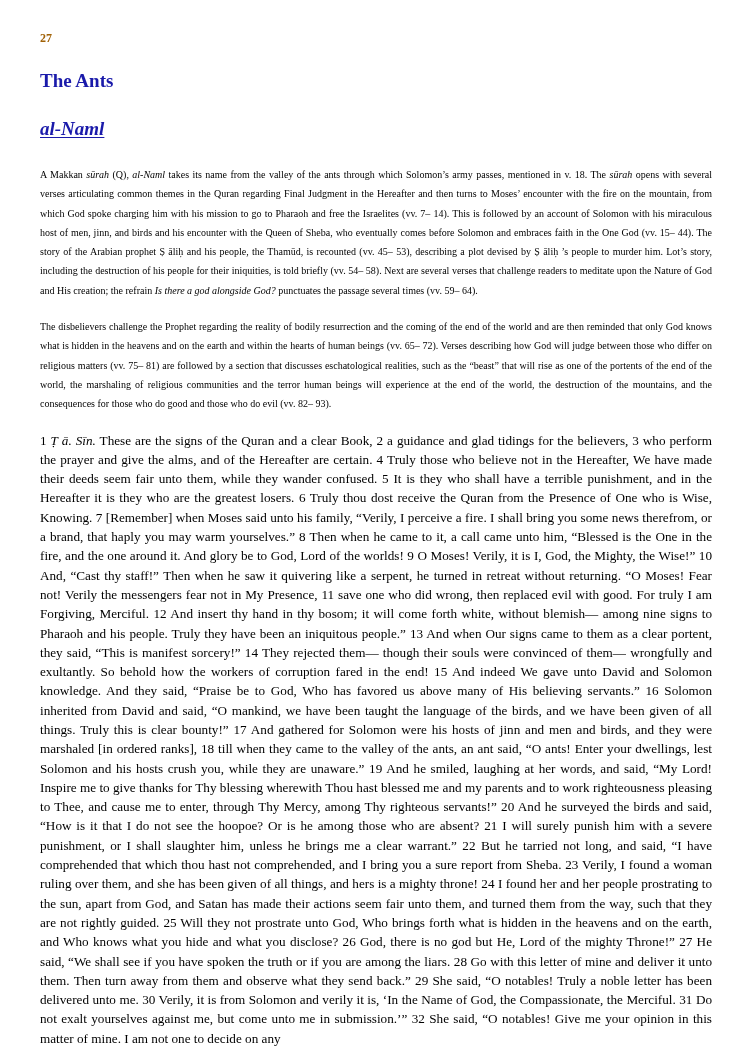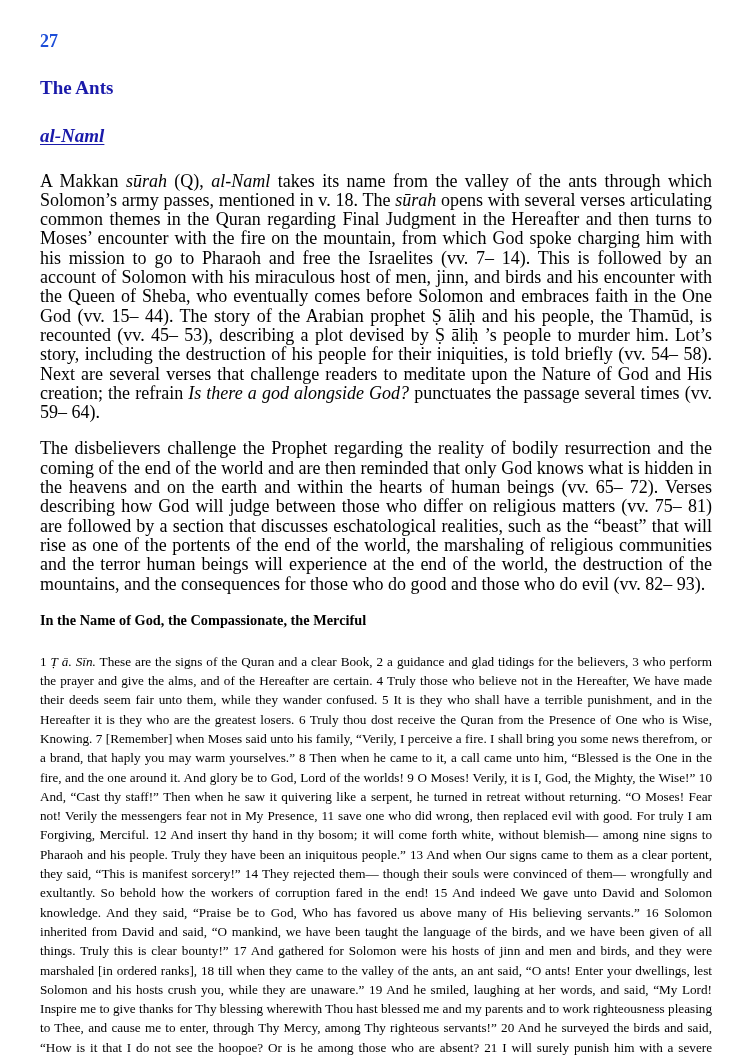--- a/index.html
+++ b/index.html
@@ -21,23 +21,23 @@
   }
   .content {
     position: absolute;
     left: 40px;
     top: 32px;
     width: 672px;
   }
 
   
   .chapter-number {
-    font-size: 18px;
+    font-size: 12px;
     font-weight: bold;
-    color: #1d4ed8;
+    color: #a16207;
     text-underline-offset: 2px;
     margin: 0 0 26px 0;
     line-height: 1.1;
     display: inline-block;
   }
   .chapter-title {
     font-size: 19px;
     font-weight: bold;
     color: #1a1aaa;
     text-underline-offset: 2px;
@@ -53,21 +53,21 @@
     text-decoration: underline;
     text-underline-offset: 2px;
     margin: 0 0 25px 0;
     line-height: 1.1;
     display: inline-block;
   }
   .heading-row { line-height: 0; }
 
   
   .intro-para {
-    font-size: 18px;
+    font-size: 10px;
     line-height: 19.3px;
     text-align: justify;
     margin: 0 0 17px 0;
     hyphens: none;
   }
   .basmala {
     font-size: 14.3px;
     font-weight: bold;
     line-height: 19px;
     margin: 17px 0 22px 0;
@@ -97,18 +97,17 @@
     </div>
 
     <div class="heading-row">
       <h3 class="chapter-subtitle">al-Naml</h3>
     </div>
 
     <p class="intro-para">A Makkan <i>sūrah</i> (Q), <i>al-Naml</i> takes its name from the valley of the ants through which Solomon’s army passes, mentioned in v. 18. The <i><i>sūrah</i></i> opens with several verses articulating common themes in the Quran regarding Final Judgment in the Hereafter and then turns to Moses’ encounter with the fire on the mountain, from which God spoke charging him with his mission to go to Pharaoh and free the Israelites (vv. 7– 14). This is followed by an account of Solomon with his miraculous host of men, jinn, and birds and his encounter with the Queen of Sheba, who eventually comes before Solomon and embraces faith in the One God (vv. 15– 44). The story of the Arabian prophet Ṣ āliḥ and his people, the Thamūd, is recounted (vv. 45– 53), describing a plot devised by Ṣ āliḥ ’s people to murder him. Lot’s story, including the destruction of his people for their iniquities, is told briefly (vv. 54– 58). Next are several verses that challenge readers to meditate upon the Nature of God and His creation; the refrain <i>Is there a god alongside God?</i> punctuates the passage several times (vv. 59– 64).</p>
 
     <p class="intro-para">The disbelievers challenge the Prophet regarding the reality of bodily resurrection and the coming of the end of the world and are then reminded that only God knows what is hidden in the heavens and on the earth and within the hearts of human beings (vv. 65– 72). Verses describing how God will judge between those who differ on religious matters (vv. 75– 81) are followed by a section that discusses eschatological realities, such as the “beast” that will rise as one of the portents of the end of the world, the marshaling of religious communities and the terror human beings will experience at the end of the world, the destruction of the mountains, and the consequences for those who do good and those who do evil (vv. 82– 93).</p>
 
-    <p class="basmala">In the Name of God, the Compassionate, the Merciful</p>
 
     <p class="verses">1 <i>Ṭ ā. Sīn.</i> These are the signs of the Quran and a clear Book, 2 a guidance and glad tidings for the believers, 3 who perform the prayer and give the alms, and of the Hereafter are certain. 4 Truly those who believe not in the Hereafter, We have made their deeds seem fair unto them, while they wander confused. 5 It is they who shall have a terrible punishment, and in the Hereafter it is they who are the greatest losers. 6 Truly thou dost receive the Quran from the Presence of One who is Wise, Knowing. 7 [Remember] when Moses said unto his family, “Verily, I perceive a fire. I shall bring you some news therefrom, or a brand, that haply you may warm yourselves.” 8 Then when he came to it, a call came unto him, “Blessed is the One in the fire, and the one around it. And glory be to God, Lord of the worlds! 9 O Moses! Verily, it is I, God, the Mighty, the Wise!” 10 And, “Cast thy staff!” Then when he saw it quivering like a serpent, he turned in retreat without returning. “O Moses! Fear not! Verily the messengers fear not in My Presence, 11 save one who did wrong, then replaced evil with good. For truly I am Forgiving, Merciful. 12 And insert thy hand in thy bosom; it will come forth white, without blemish— among nine signs to Pharaoh and his people. Truly they have been an iniquitous people.” 13 And when Our signs came to them as a clear portent, they said, “This is manifest sorcery!” 14 They rejected them— though their souls were convinced of them— wrongfully and exultantly. So behold how the workers of corruption fared in the end! 15 And indeed We gave unto David and Solomon knowledge. And they said, “Praise be to God, Who has favored us above many of His believing servants.” 16 Solomon inherited from David and said, “O mankind, we have been taught the language of the birds, and we have been given of all things. Truly this is clear bounty!” 17 And gathered for Solomon were his hosts of jinn and men and birds, and they were marshaled [in ordered ranks], 18 till when they came to the valley of the ants, an ant said, “O ants! Enter your dwellings, lest Solomon and his hosts crush you, while they are unaware.” 19 And he smiled, laughing at her words, and said, “My Lord! Inspire me to give thanks for Thy blessing wherewith Thou hast blessed me and my parents and to work righteousness pleasing to Thee, and cause me to enter, through Thy Mercy, among Thy righteous servants!” 20 And he surveyed the birds and said, “How is it that I do not see the hoopoe? Or is he among those who are absent? 21 I will surely punish him with a severe punishment, or I shall slaughter him, unless he brings me a clear warrant.” 22 But he tarried not long, and said, “I have comprehended that which thou hast not comprehended, and I bring you a sure report from Sheba. 23 Verily, I found a woman ruling over them, and she has been given of all things, and hers is a mighty throne! 24 I found her and her people prostrating to the sun, apart from God, and Satan has made their actions seem fair unto them, and turned them from the way, such that they are not rightly guided. 25 Will they not prostrate unto God, Who brings forth what is hidden in the heavens and on the earth, and Who knows what you hide and what you disclose? 26 God, there is no god but He, Lord of the mighty Throne!” 27 He said, “We shall see if you have spoken the truth or if you are among the liars. 28 Go with this letter of mine and deliver it unto them. Then turn away from them and observe what they send back.” 29 She said, “O notables! Truly a noble letter has been delivered unto me. 30 Verily, it is from Solomon and verily it is, ‘In the Name of God, the Compassionate, the Merciful. 31 Do not exalt yourselves against me, but come unto me in submission.’” 32 She said, “O notables! Give me your opinion in this matter of mine. I am not one to decide on any</p>
 
   </div>
 </div>
 
 </body></html>

